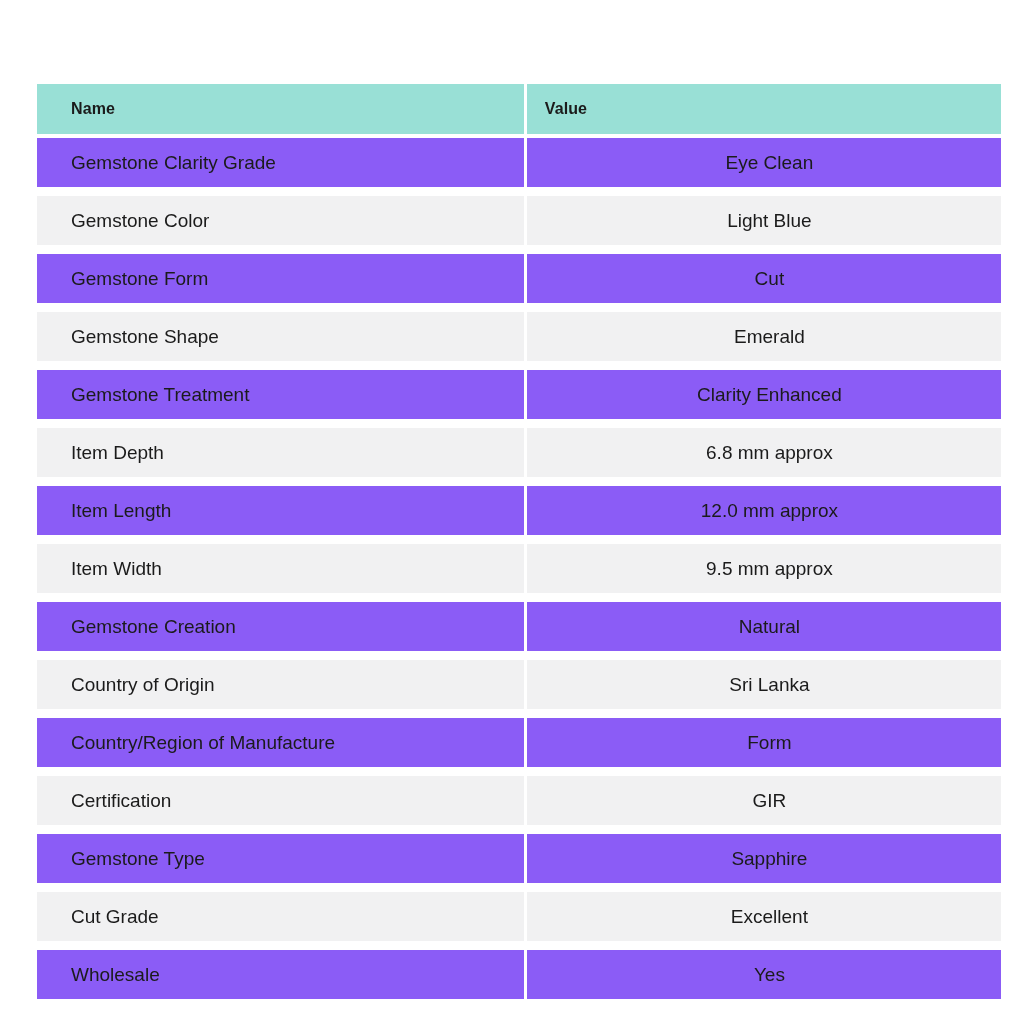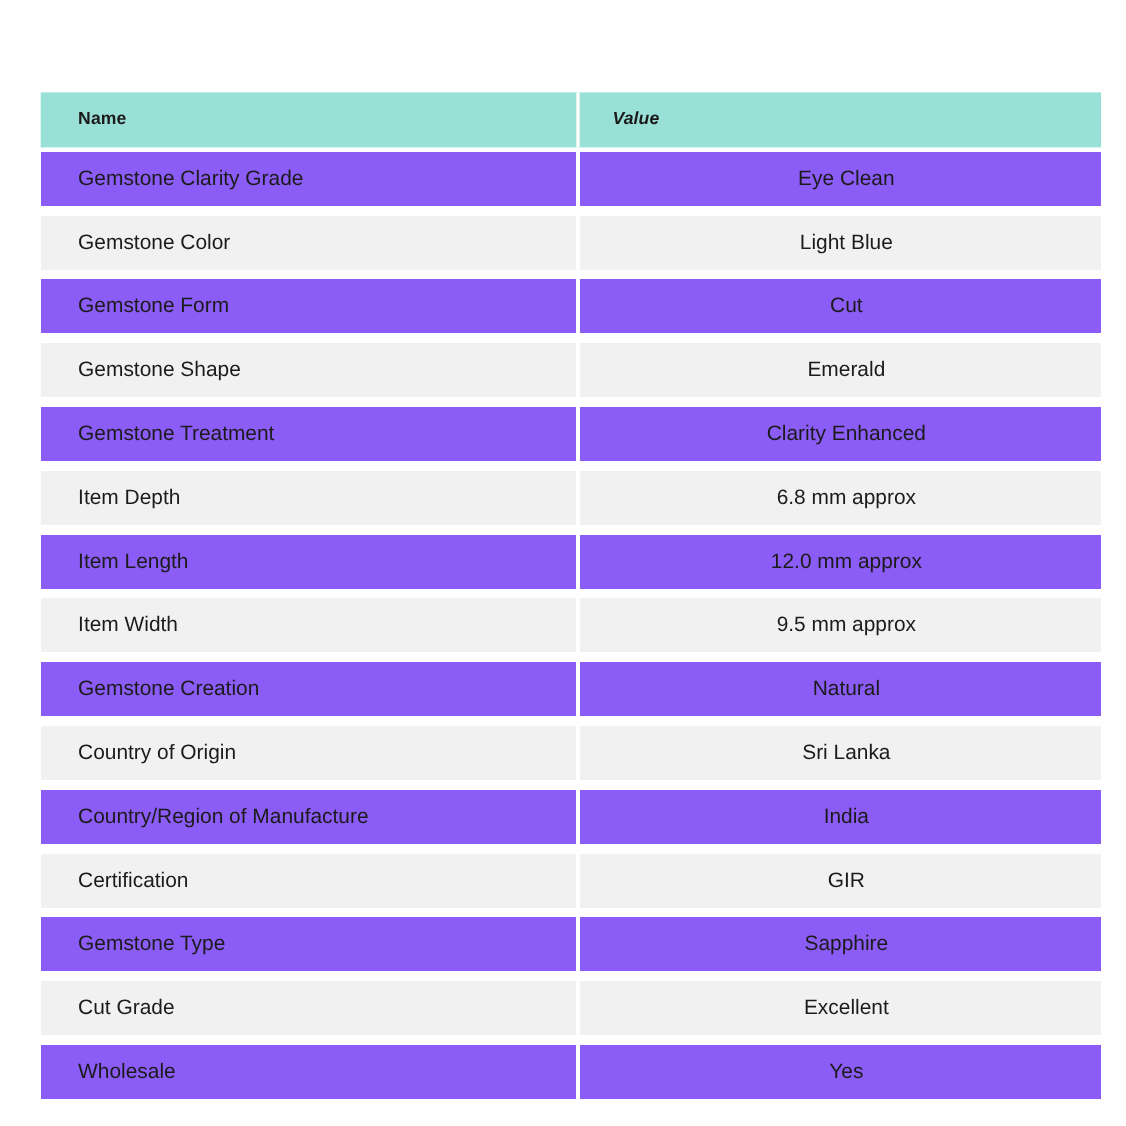--- a/index.html
+++ b/index.html
@@ -39,22 +39,21 @@
     box-sizing: border-box;
     text-align: left;
     vertical-align: middle;
     font-size: 16px;
     font-weight: bold;
     padding: 0 10px 0 34px;
     letter-spacing: 0.1px;
   }
   th.value-col {
     border-left: 3px solid #ffffff;
-    padding-left: 30px;
-    font-style: italic;
+    padding-left: 18px;
   }
 
   td {
     height: 58px;
     box-sizing: border-box;
     vertical-align: middle;
     font-size: 19px;
     font-weight: normal;
     padding: 0 10px 0 34px;
     background: #8b5cf6;
@@ -125,21 +124,21 @@
           <tr>
             <td class="name-col">Gemstone Creation</td>
             <td class="value-col">Natural</td>
           </tr>
           <tr class="striped">
             <td class="name-col">Country of Origin</td>
             <td class="value-col">Sri Lanka</td>
           </tr>
           <tr>
             <td class="name-col">Country/Region of Manufacture</td>
-            <td class="value-col">India</td>
+            <td class="value-col">Form</td>
           </tr>
           <tr class="striped">
             <td class="name-col">Certification</td>
             <td class="value-col">GIR</td>
           </tr>
           <tr>
             <td class="name-col">Gemstone Type</td>
             <td class="value-col">Sapphire</td>
           </tr>
           <tr class="striped">

